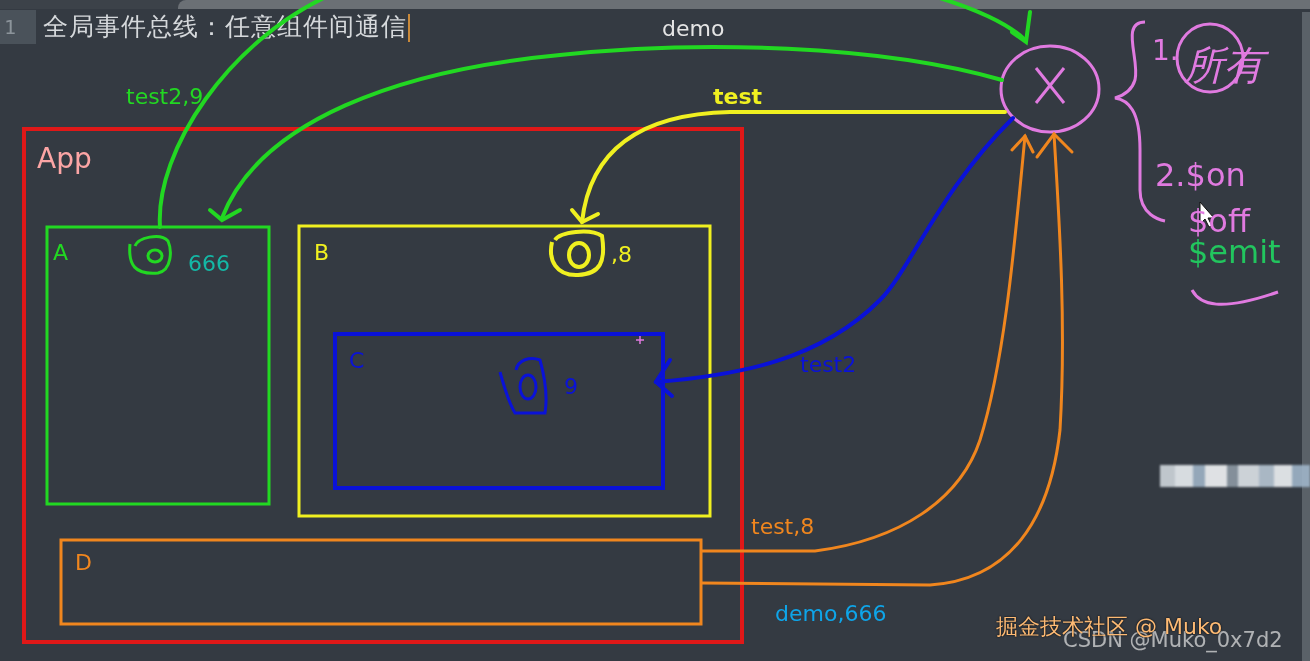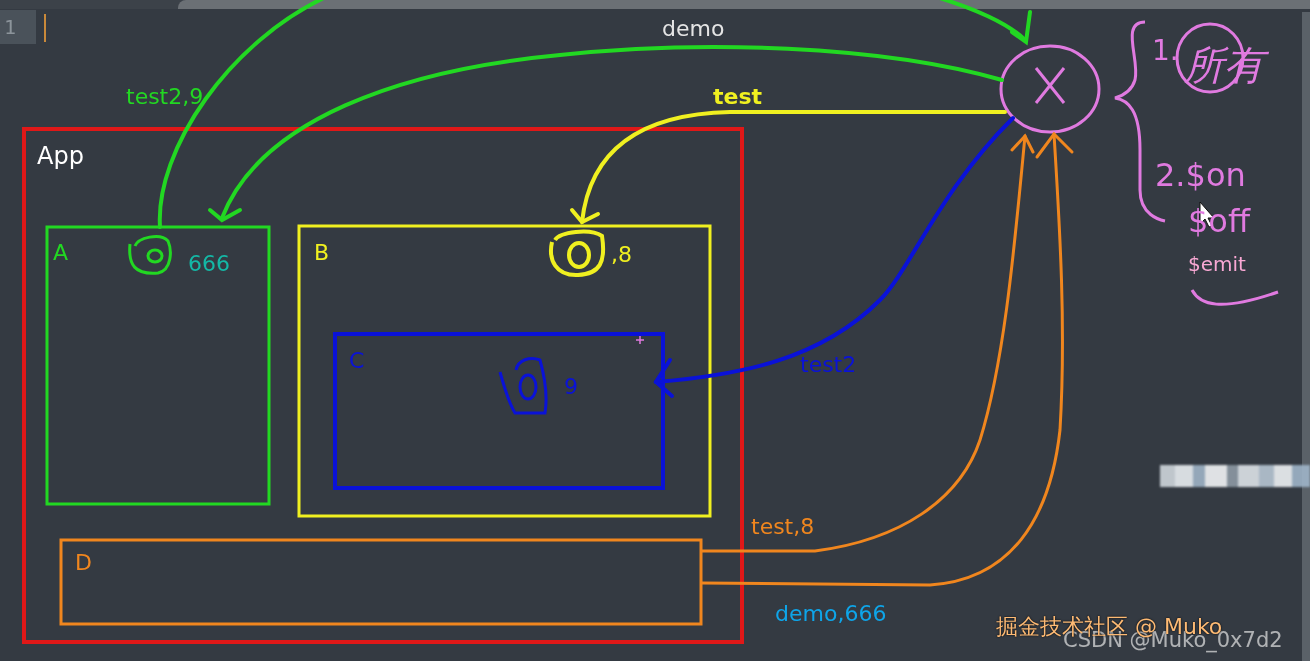--- a/index.html
+++ b/index.html
@@ -18,21 +18,21 @@
   .wm1 { position:absolute; left:996px; top:612px; color:#fdba74; font-size:22px; text-shadow:0 0 2px #000; white-space:nowrap; }
   .wm2 { position:absolute; left:1063px; top:628px; color:rgba(230,230,230,.7); font-size:21px; white-space:nowrap; }
 </style>
 </head>
 <body>
 
 <div class="topbar">
   <div class="topbar-tab"></div>
 </div>
 <div class="line-num">1</div>
-<div class="editor-title"><span class="caret"></span></div>
+<div class="editor-title"><span>全局事件总线：任意组件间通信</span><span class="caret"></span></div>
 <div class="scrollbar"></div>
 
 <svg class="draw" width="1310" height="661" viewBox="0 0 1310 661">
 
   <rect x="24" y="129" width="718" height="513" fill="none" stroke="#e01818" stroke-width="4"></rect>
 
   <rect x="47" y="227" width="222" height="277" fill="none" stroke="#22d822" stroke-width="3"></rect>
 
   <rect x="299" y="226" width="411" height="290" fill="none" stroke="#f0f020" stroke-width="3"></rect>
 
@@ -97,37 +97,37 @@
   <path d="M1192 290 C 1200 305, 1220 312, 1278 292" fill="none" stroke="#e07ae0" stroke-width="3"></path>
 
   <path d="M1200 202 L1200 224 L1205 219 L1209 227 L1212 226 L1208 218 L1214 218 Z" fill="#ffffff" stroke="#111" stroke-width="1"></path>
 
   <g stroke="#e07ae0" stroke-width="1.5">
     <line x1="636" y1="340" x2="644" y2="340"></line>
       <line x1="640" y1="336" x2="640" y2="344"></line>
   </g>
 </svg>
 
-<div class="lbl" style="left:37px;top:142px;color:#ffffff;font-size:24px;">App</div>
+<div class="lbl" style="left:37px;top:142px;color:#fca5a5;font-size:28px;">App</div>
 <div class="lbl" style="left:53px;top:240px;color:#22d822;">A</div>
 <div class="lbl" style="left:188px;top:251px;color:#14b8a6;">666</div>
 <div class="lbl" style="left:314px;top:240px;color:#f0f020;">B</div>
 <div class="lbl" style="left:611px;top:242px;color:#f0f020;">,8</div>
 <div class="lbl" style="left:349px;top:348px;color:#0a12d8;">C</div>
 <div class="lbl" style="left:564px;top:374px;color:#0a12d8;">9</div>
 <div class="lbl" style="left:75px;top:550px;color:#f0861e;">D</div>
 
 <div class="lbl" style="left:662px;top:16px;color:#e5e5e5;">demo</div>
 <div class="lbl" style="left:126px;top:84px;color:#22d822;">test2,9</div>
 <div class="lbl" style="left:713px;top:84px;color:#f0f020;font-weight:bold;">test</div>
 <div class="lbl" style="left:800px;top:352px;color:#0a12d8;">test2</div>
 <div class="lbl" style="left:751px;top:514px;color:#f0861e;">test,8</div>
 <div class="lbl" style="left:775px;top:601px;color:#0ea5e9;">demo,666</div>
 
 <div class="lbl" style="left:1152px;top:34px;color:#e07ae0;font-size:28px;">1.</div>
 <div class="lbl" style="left:1184px;top:38px;color:#e07ae0;font-size:40px;font-style:italic;">所有</div>
 <div class="lbl" style="left:1155px;top:156px;color:#e07ae0;font-size:32px;">2.$on</div>
 <div class="lbl" style="left:1188px;top:202px;color:#e07ae0;font-size:32px;">$off</div>
-<div class="lbl" style="left:1188px;top:252px;color:#f9a8d4;font-size:20px;">$emit</div>
+<div class="lbl" style="left:1188px;top:233px;color:#22c55e;font-size:32px;">$emit</div>
 
 <div class="blur"></div>
 <div class="wm2">CSDN @Muko_0x7d2</div>
 <div class="wm1">掘金技术社区 @ Muko</div>
 
 </body></html>

